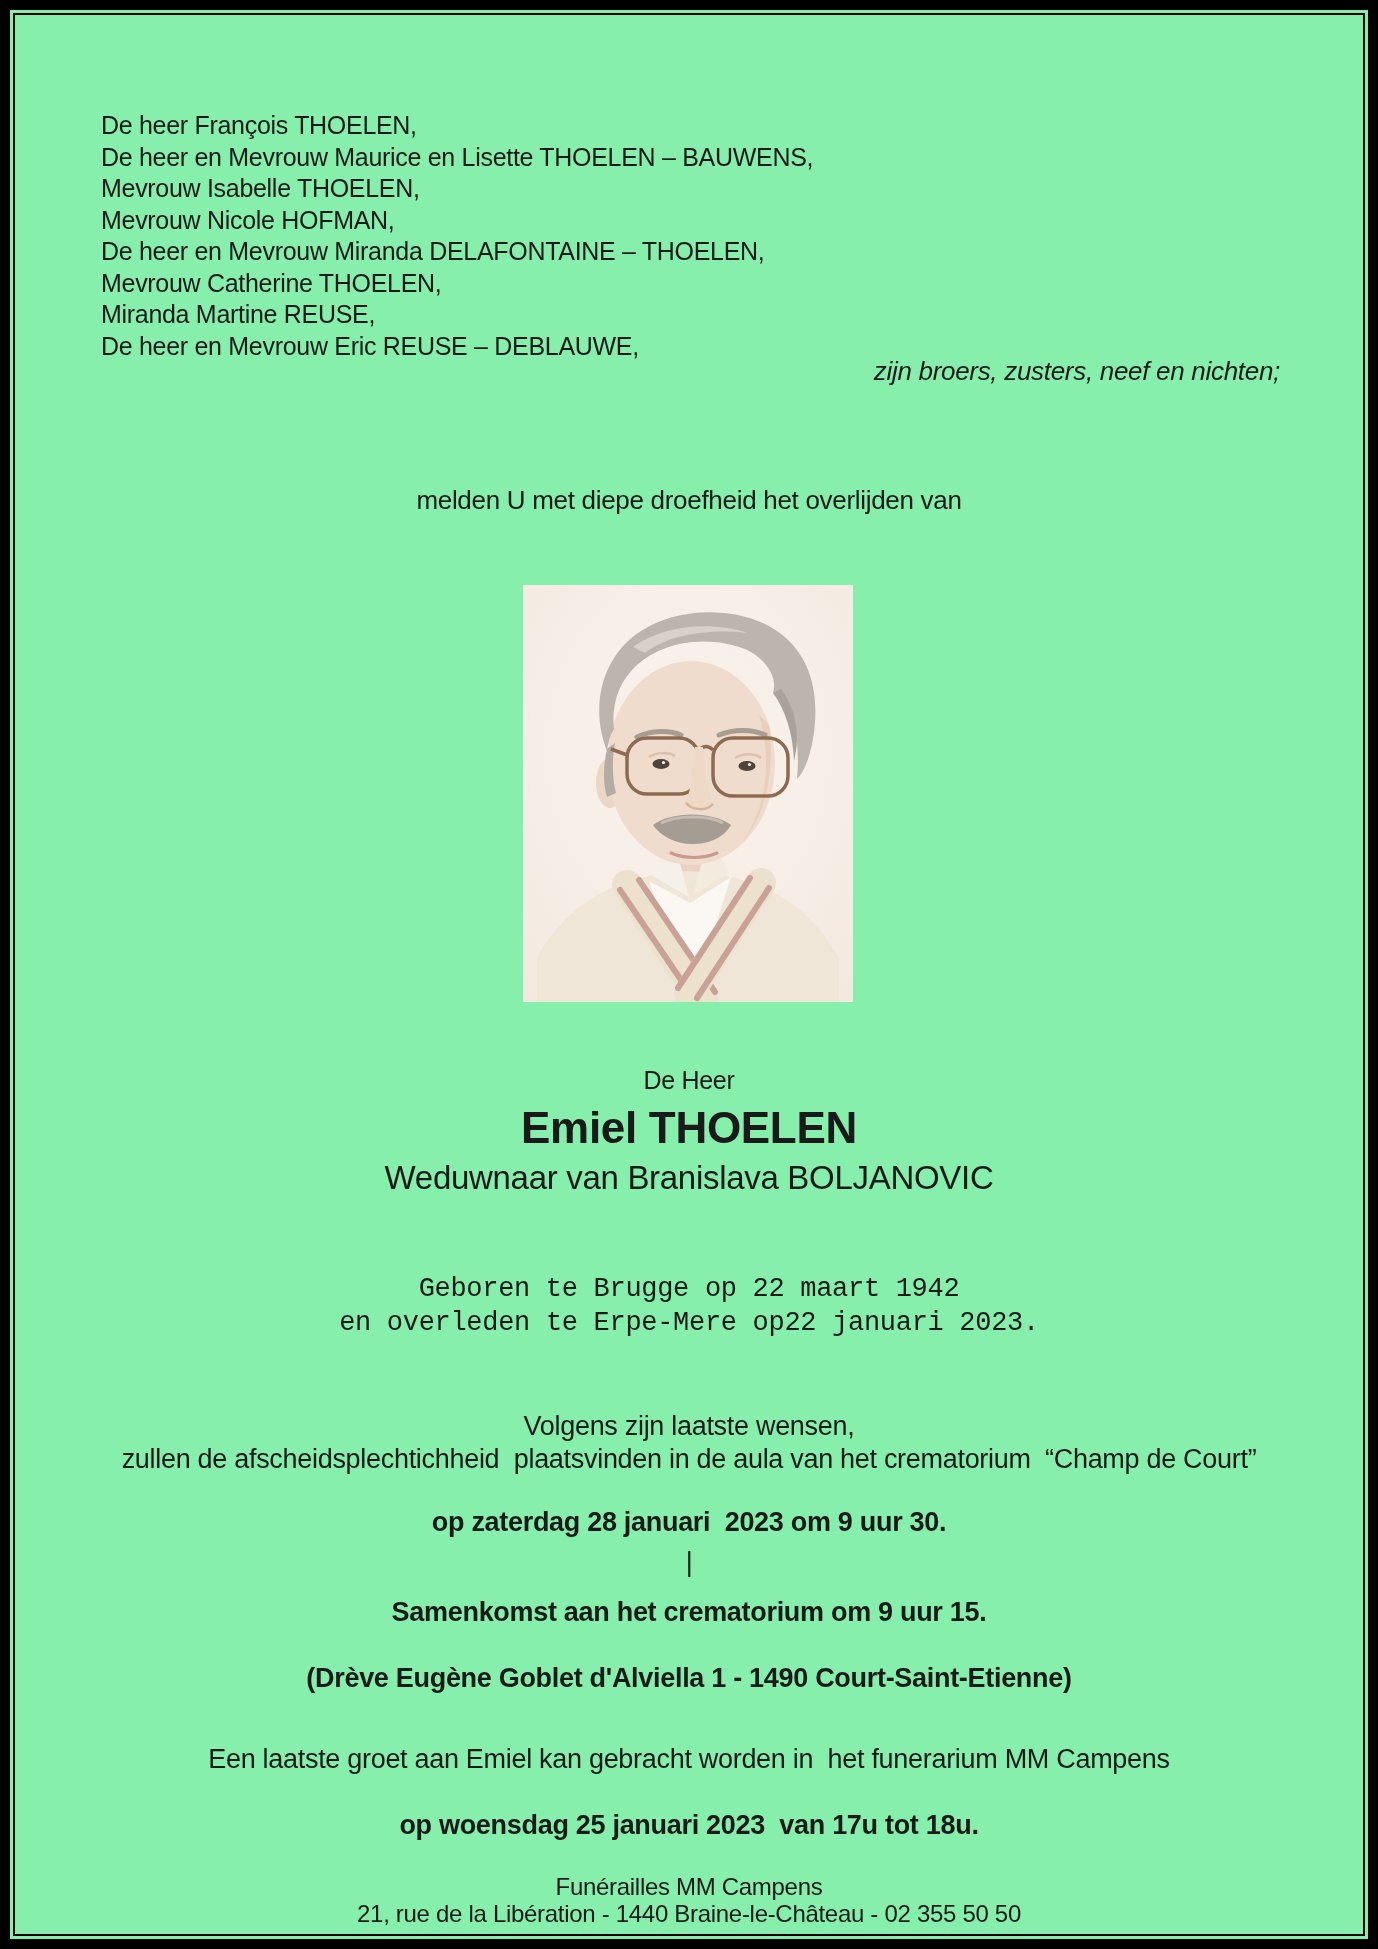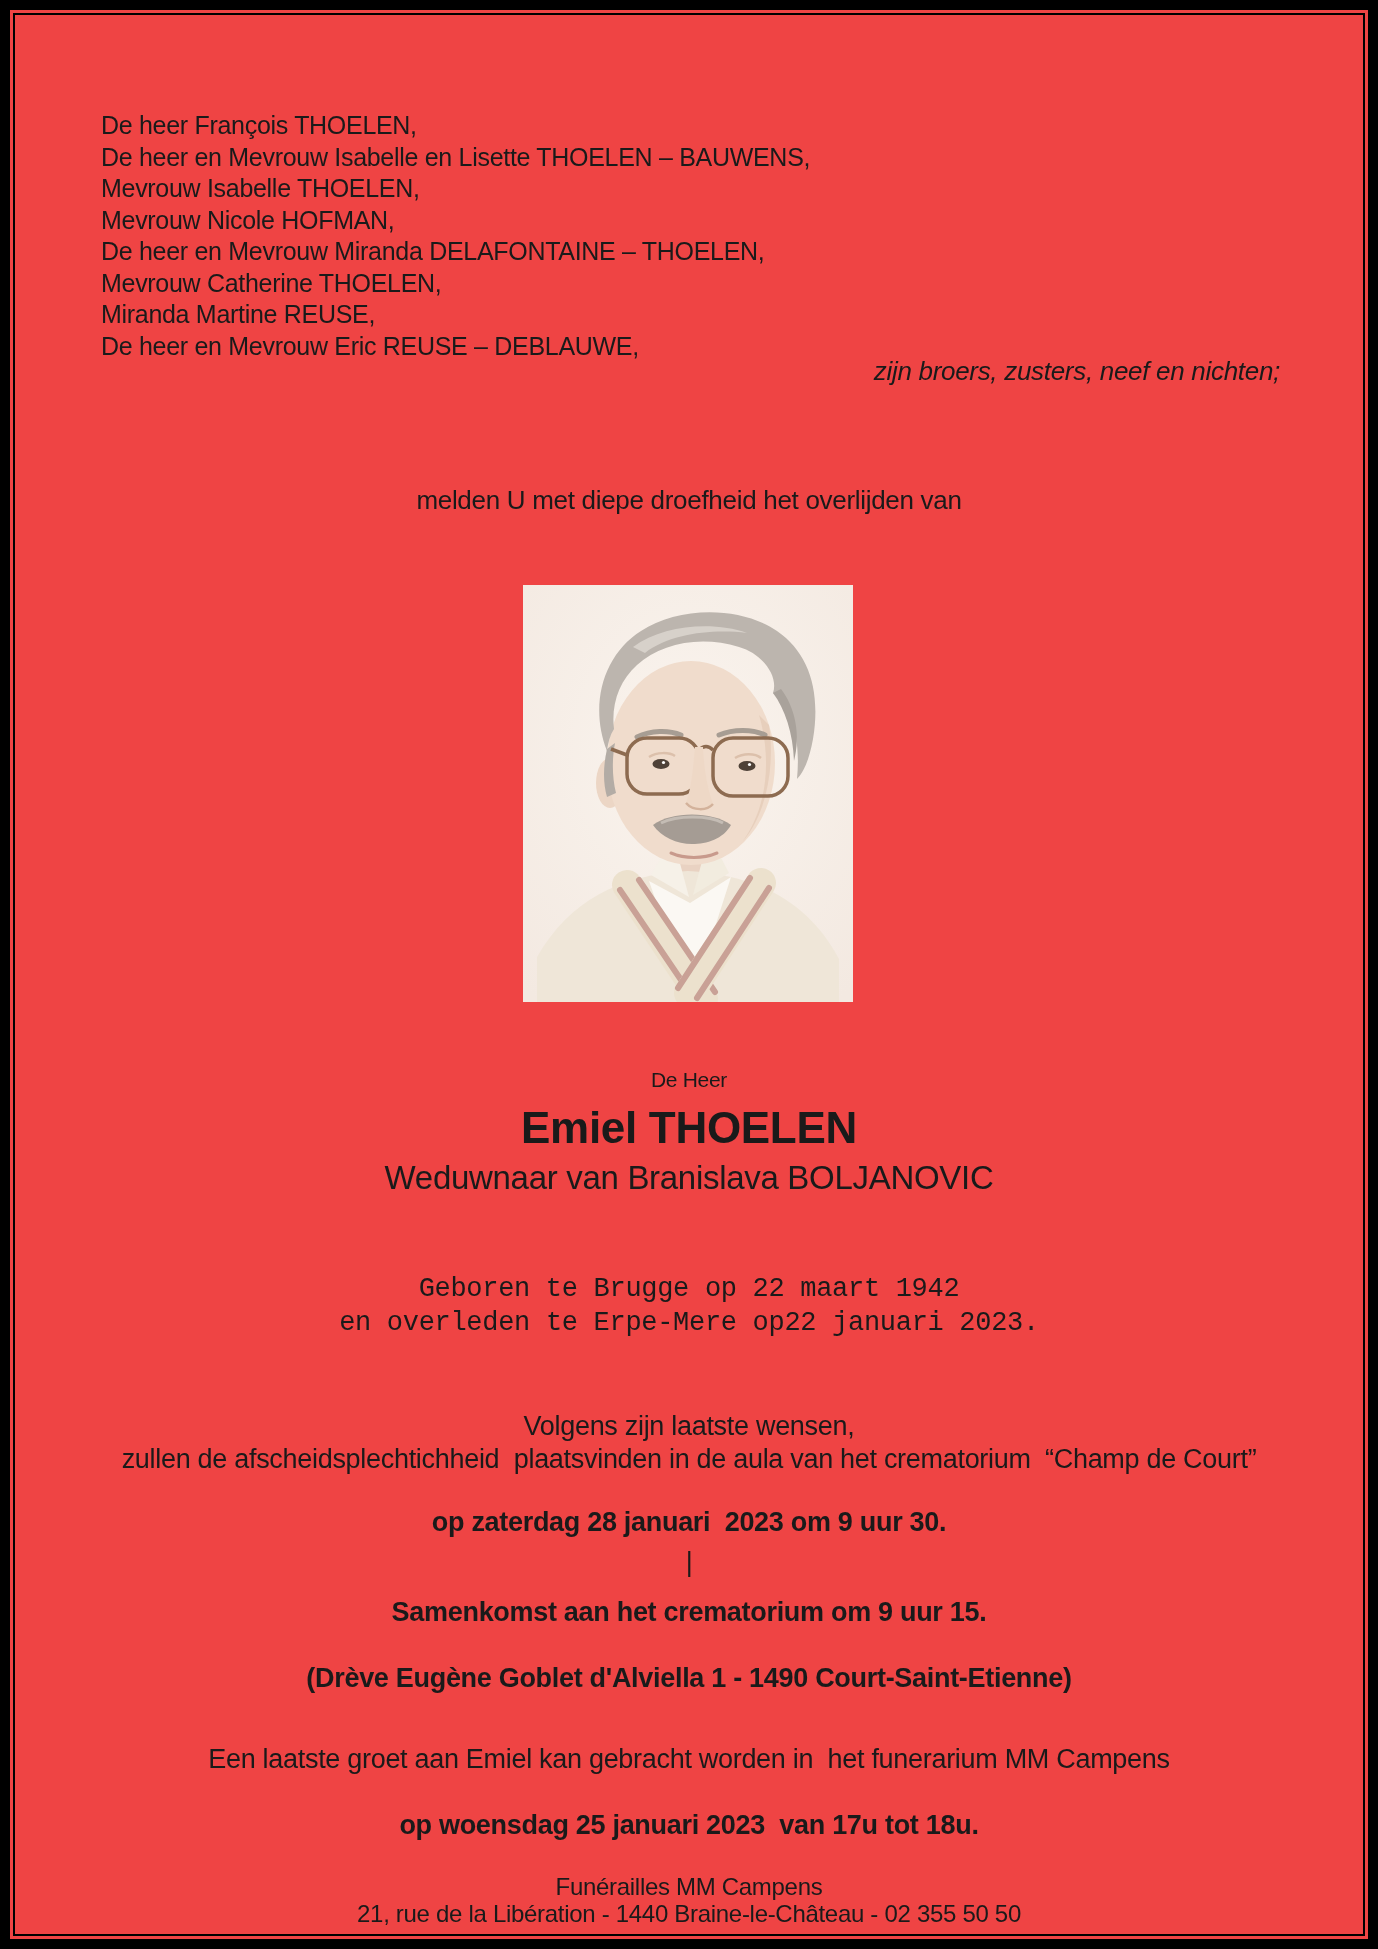--- a/index.html
+++ b/index.html
@@ -6,21 +6,21 @@
     margin: 0;
     padding: 0;
     background: #ffffff;
     font-family: "Liberation Sans", "DejaVu Sans", sans-serif;
   }
   .page {
     position: relative;
     width: 1378px;
     height: 1949px;
     box-sizing: border-box;
-    background: #ef4444;
+    background: #86efac;
     border: 10px solid #000000;
     padding: 3px;
   }
   .inner {
     position: relative;
     width: 100%;
     height: 100%;
     box-sizing: border-box;
     border: 2px solid #000000;
     color: #1a1a1a;
@@ -54,21 +54,21 @@
   }
   .photo {
     position: absolute;
     top: 570px;
     left: 508px;
     width: 330px;
     height: 417px;
     overflow: hidden;
   }
   .deceased { top: 1045px; }
-  .deceased .title   { font-size: 21px; line-height: 40px; }
+  .deceased .title   { font-size: 25px; line-height: 40px; }
   .deceased .dname   { font-size: 44px; line-height: 55px; font-weight: 700; }
   .deceased .widower { font-size: 33px; line-height: 46px; }
 
   .dates {
     top: 1257px;
     font-size: 27px;
     line-height: 34px;
     font-family: Liberation Mono, monospace;
   }
   .ceremony {
@@ -93,21 +93,21 @@
   }
 </style>
 </head>
 <body>
 
 <div class="page">
   <div class="inner">
 
     <div class="names">
         <div class="line">De heer François THOELEN,</div>
-        <div class="line">De heer en Mevrouw Isabelle en Lisette THOELEN – BAUWENS,</div>
+        <div class="line">De heer en Mevrouw Maurice en Lisette THOELEN – BAUWENS,</div>
         <div class="line">Mevrouw Isabelle THOELEN,</div>
         <div class="line">Mevrouw Nicole HOFMAN,</div>
         <div class="line">De heer en Mevrouw Miranda DELAFONTAINE – THOELEN,</div>
         <div class="line">Mevrouw Catherine THOELEN,</div>
         <div class="line">Miranda Martine REUSE,</div>
         <div class="line">De heer en Mevrouw Eric REUSE – DEBLAUWE,</div>
       </div>
 
     <div class="relation line">zijn broers, zusters, neef en nichten;</div>
 

